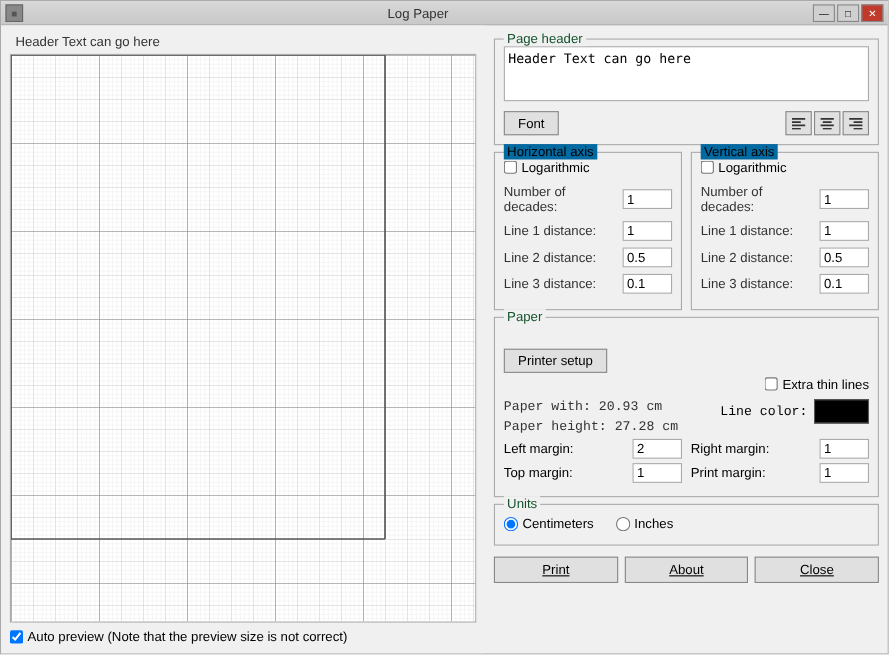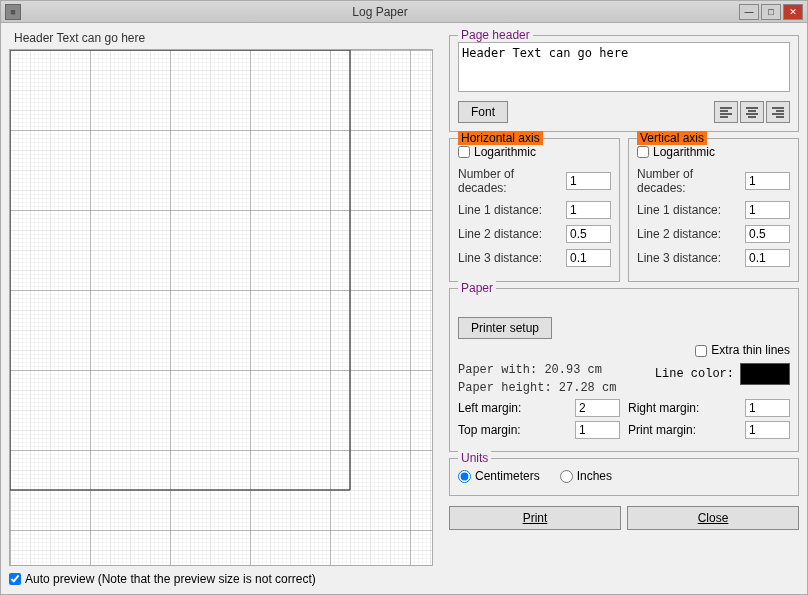--- a/index.html
+++ b/index.html
@@ -140,21 +140,21 @@
       background: #f0f0f0;
     }
 
     .group-box-title {
       position: absolute;
       top: -8px;
       left: 8px;
       background: #f0f0f0;
       padding: 0 3px;
       font-size: 12px;
-      color: #701a75;
+      color: #14532d;
     }
 
     
     .page-header-section {
       margin-top: 4px;
     }
 
     .page-header-textarea {
       width: 100%;
       height: 50px;
@@ -211,21 +211,21 @@
       border: 1px solid #aaa;
       padding: 6px 8px 8px;
       position: relative;
       background: #f0f0f0;
     }
 
     .axis-group-title {
       position: absolute;
       top: -8px;
       left: 8px;
-      background: #f97316;
+      background: #0369a1;
       padding: 0 3px;
       font-size: 12px;
     }
 
     .axis-row {
       display: flex;
       align-items: center;
       margin-bottom: 6px;
       gap: 4px;
     }
@@ -256,21 +256,21 @@
     input[type="checkbox"] {
       width: 12px;
       height: 12px;
     }
 
     
     .paper-section {}
 
     .extra-thin-checkbox {
       display: flex;
-      align-items: flex-end;
+      align-items: flex-start;
       gap: 4px;
       margin-top: 44px;
     }
 
     .paper-info {
       font-size: 12px;
       color: #333;
       margin-bottom: 4px;
     }
 
@@ -550,19 +550,22 @@
             <span>Inches</span>
           </div>
         </div>
       </div>
 
       <div class="bottom-buttons">
         <button class="bottom-btn underline-text">
           <span>Print</span>
         </button>
         <button class="bottom-btn underline-text">
+          <span>About</span>
+        </button>
+        <button class="bottom-btn underline-text">
           <span>Close</span>
         </button>
       </div>
 
     </div>
   </div>
 </div>
 
 </body></html>

